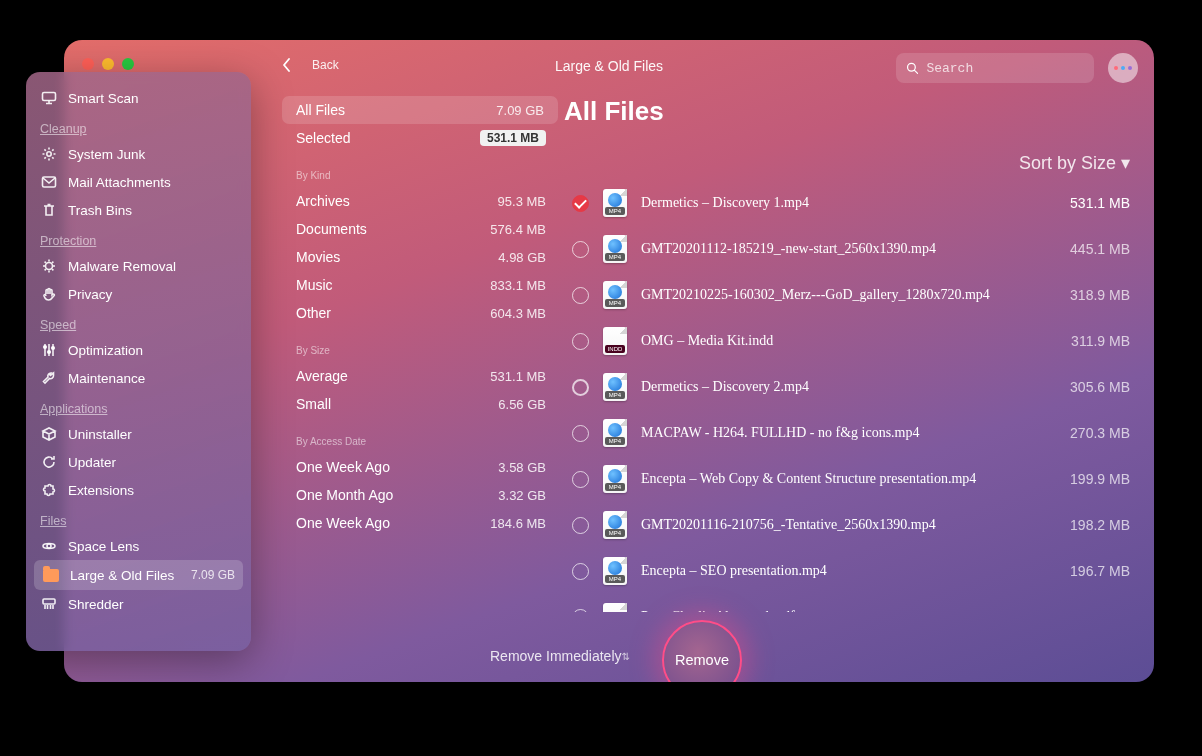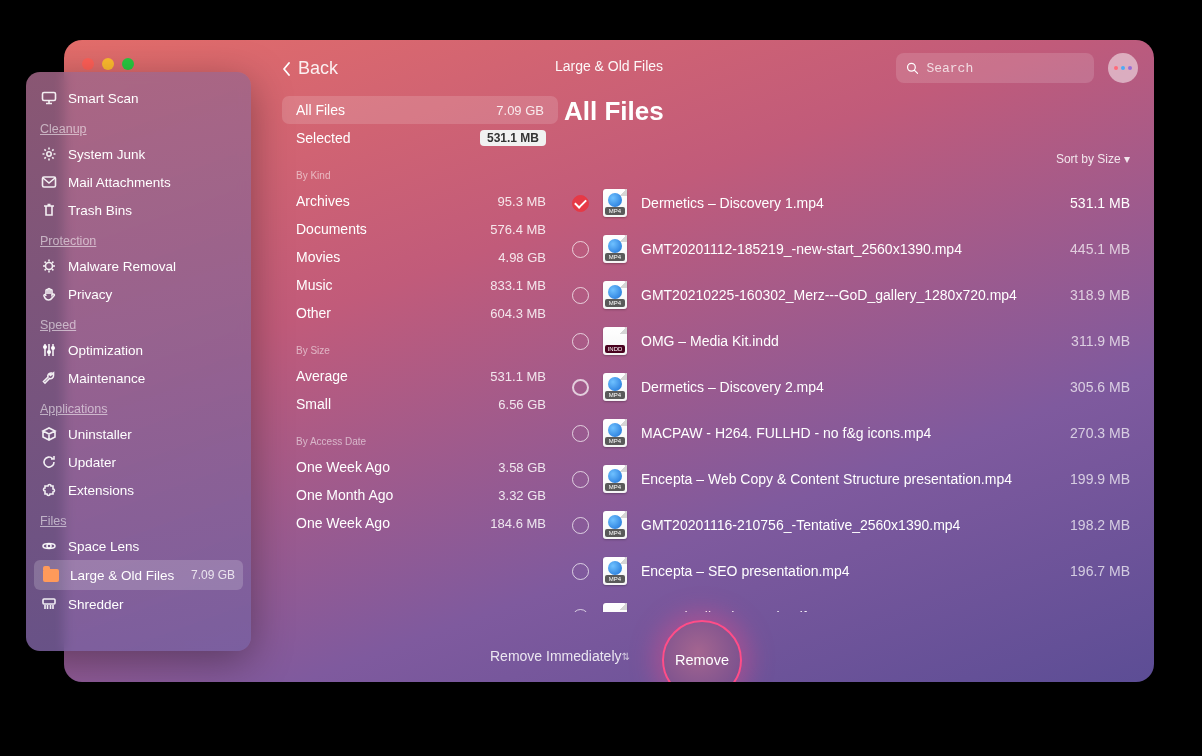--- a/index.html
+++ b/index.html
@@ -29,21 +29,21 @@
 .traffic { position: absolute; left: 18px; top: 18px; display: flex; gap: 8px; }
 .traffic span { width: 12px; height: 12px; border-radius: 50%; display: block; }
 .tl-red { background: #ff5f57; }
 .tl-yellow { background: #febc2e; }
 .tl-green { background: #28c840; }
 
 .topbar {
   position: absolute; left: 0; top: 0; right: 0; height: 52px;
   display: flex; align-items: center; color: #fff;
 }
-.back { position: absolute; left: 218px; top: 18px; display: flex; align-items: center; gap: 6px; cursor: pointer; color: rgba(255,255,255,0.9); font-size: 18px; }
+.back { position: absolute; left: 218px; top: 18px; display: flex; align-items: center; gap: 20px; cursor: pointer; color: rgba(255,255,255,0.9); font-size: 12px; }
 .back svg { width: 10px; height: 14px; }
 .title-center { position: absolute; left: 0; right: 0; top: 18px; text-align: center; font-size: 14px; font-weight: 500; color: rgba(255,255,255,0.95); pointer-events: none; }
 .search { position: absolute; right: 60px; top: 13px; width: 198px; height: 30px; border-radius: 8px; background: rgba(255,255,255,0.14); display: flex; align-items: center; padding: 0 10px; gap: 8px; }
 .search input { background: transparent; border: none; outline: none; color: #fff; font-size: 13px; width: 100%; font-family: Liberation Mono, monospace; }
 .search input::placeholder { color: rgba(255,255,255,0.75); }
 .menu-dots { position: absolute; right: 16px; top: 13px; width: 30px; height: 30px; border-radius: 50%; background: rgba(255,255,255,0.5); display: flex; align-items: center; justify-content: center; gap: 3px; cursor: pointer; }
 .menu-dots span { width: 4px; height: 4px; border-radius: 50%; }
 .menu-dots span:nth-child(1){ background:#ff6b7a; }
 .menu-dots span:nth-child(2){ background:#4dabf7; }
 .menu-dots span:nth-child(3){ background:#9a6dd7; }
@@ -65,34 +65,34 @@
 .mid-row .val { color: rgba(255,255,255,0.85); font-size: 13px; }
 .mid-row .val.pill { background: #f1f1f1; color: #333; border-radius: 4px; padding: 1px 7px; font-size: 12px; font-weight: 600; }
 .mid-header { padding: 18px 18px 6px; font-size: 10px; color: rgba(255,255,255,0.55); }
 
 
 .main {
   position: absolute; left: 500px; top: 52px; right: 16px; bottom: 70px;
   color: #fff;
 }
 .main h1 { font-size: 26px; font-weight: 700; margin: 4px 0 14px 0; }
-.sort { position: absolute; right: 8px; top: 60px; font-size: 12px; color: rgba(255,255,255,0.85); cursor: pointer; }
+.sort { position: absolute; right: 8px; top: 60px; font-size: 18px; color: rgba(255,255,255,0.85); cursor: pointer; }
 .list { position: absolute; top: 88px; left: 0; right: 0; bottom: 0; overflow: hidden; }
 .row { display: flex; align-items: center; gap: 14px; padding: 9px 8px 9px 8px; font-size: 14px; }
 .row .chk { width: 17px; height: 17px; border-radius: 50%; border: 1.5px solid rgba(255,255,255,0.7); flex: 0 0 17px; cursor: pointer; position: relative; }
 .row .chk.checked { background: #e63946; border-color: #e63946; }
 .row .chk.checked::after { content:""; position:absolute; left:4px; top:1px; width:5px; height:9px; border:solid #fff; border-width:0 2px 2px 0; transform: rotate(45deg); }
 .row .chk.hover { border-width: 2.5px; }
 .ficon { width: 24px; height: 28px; flex: 0 0 24px; border-radius: 3px; background: linear-gradient(#fff,#f5f5f5); position: relative; box-shadow: 0 1px 2px rgba(0,0,0,0.25); }
 .ficon::before { content:""; position:absolute; right:0; top:0; width:7px; height:7px; background: linear-gradient(135deg,transparent 49%, #d5d5d5 50%); }
 .ficon .tag { position:absolute; left:2px; right:2px; bottom:2px; height:8px; border-radius:2px; font-size:6px; line-height:8px; text-align:center; color:#fff; }
 .ficon .q { position:absolute; left:5px; top:4px; width:14px; height:14px; border-radius:50%; background: radial-gradient(circle at 35% 35%, #6fc1ff, #1a6fd6); }
 .ficon.indd .tag{ background:#49021f; }
 .ficon.mp4 .tag{ background:#5a5a5a; }
-.row .fname { flex: 1; white-space: nowrap; overflow: hidden; text-overflow: ellipsis; }
+.row .fname { flex: 1; white-space: nowrap; overflow: hidden; text-overflow: ellipsis; font-family: Liberation Serif, serif; }
 .row .fsize { font-size: 14px; color: rgba(255,255,255,0.7); width: 90px; text-align: right; }
 .row:first-child .fsize { color: #fff; font-weight: 500; }
 
 
 .bottom { position: absolute; left: 0; right: 0; bottom: 0; height: 60px; display: flex; align-items: center; justify-content: center; gap: 20px; }
 .remove-mode { font-size: 14px; color: rgba(255,255,255,0.85); cursor: pointer; display: flex; align-items: center; gap: 0; }
 .remove-btn {
   width: 80px; height: 80px; border-radius: 50%;
   background: radial-gradient(circle at 45% 40%, #a46590, #6d4b8e);
   border: 2px solid #ff4d88;

